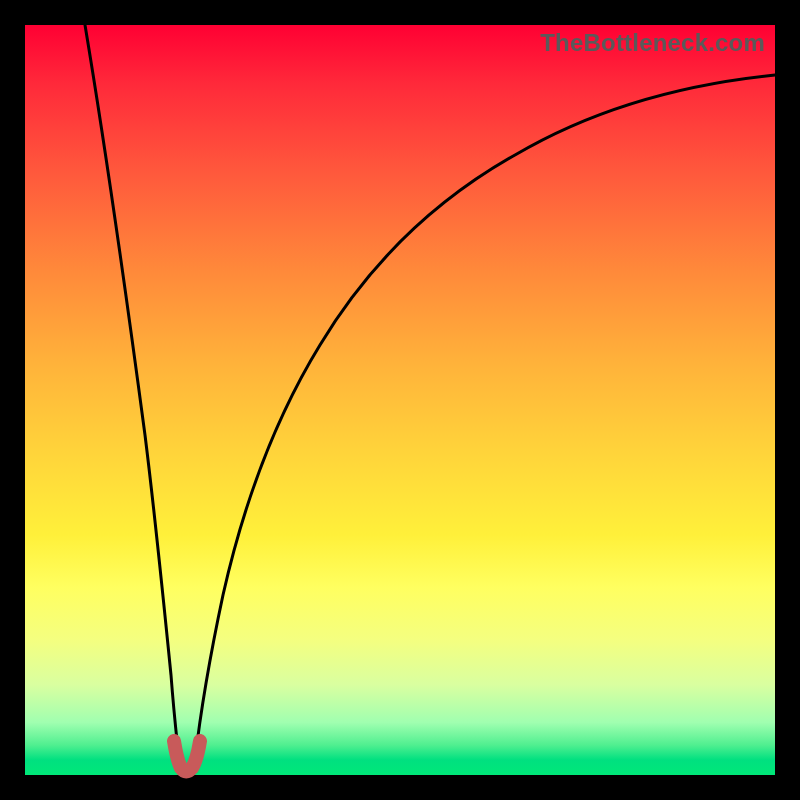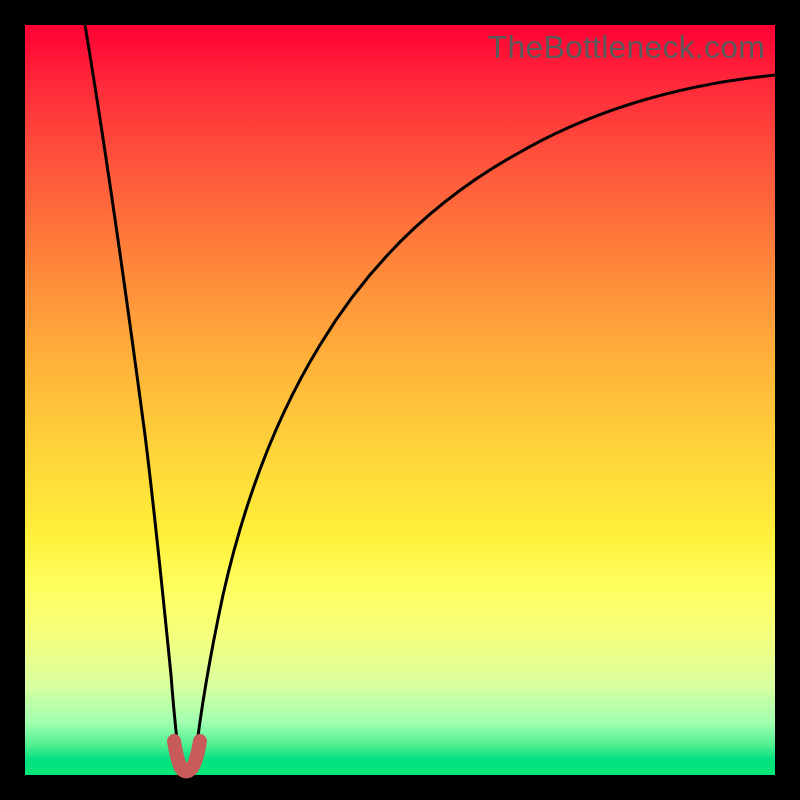--- a/index.html
+++ b/index.html
@@ -32,22 +32,22 @@
       #50ef90 96%,
       #00e080 98%,
       #00e878 100%
     );
   }
   .watermark {
     position: absolute;
     top: 4px;
     right: 10px;
     color: #5a5a5a;
-    font-size: 32px;
-    font-weight: 400;
+    font-size: 24px;
+    font-weight: 700;
     letter-spacing: 0.2px;
     user-select: none;
   }
   svg.curve {
     position: absolute;
     left: 0;
     top: 0;
     width: 750px;
     height: 750px;
     overflow: visible;

